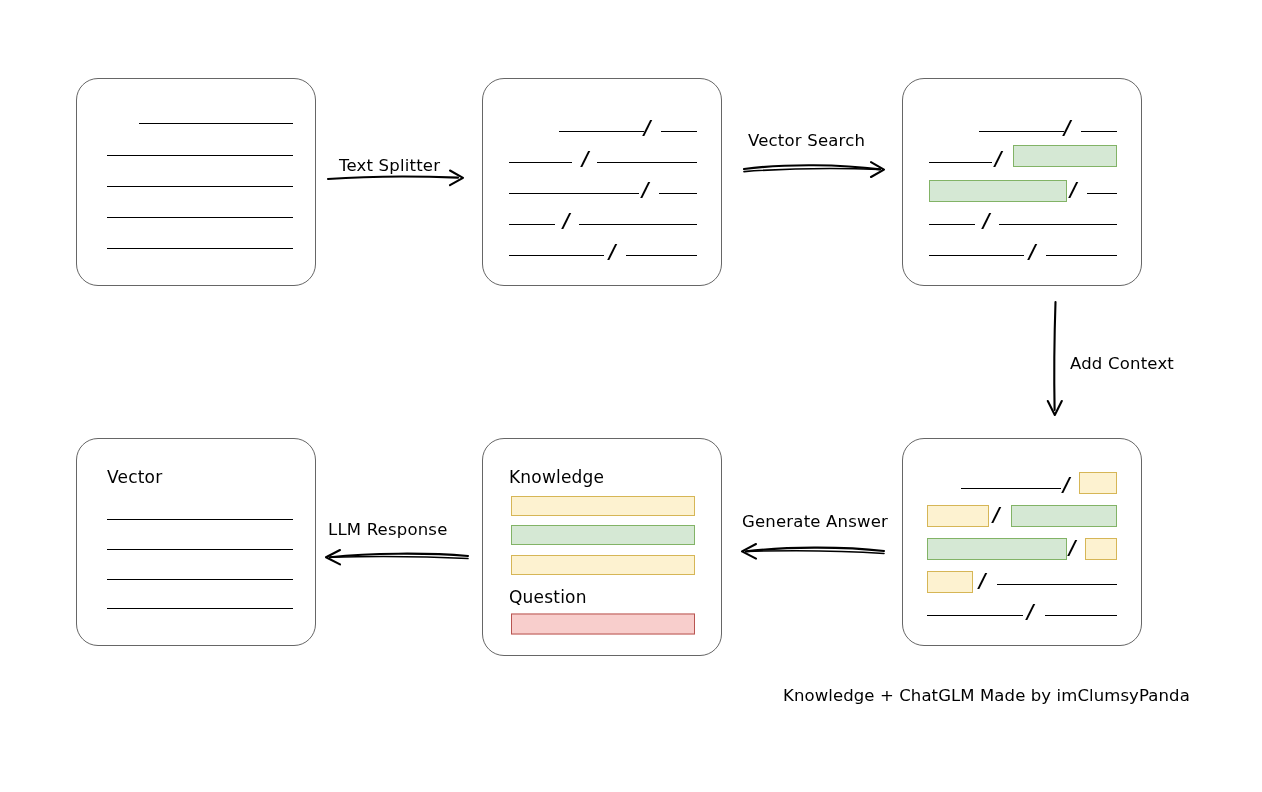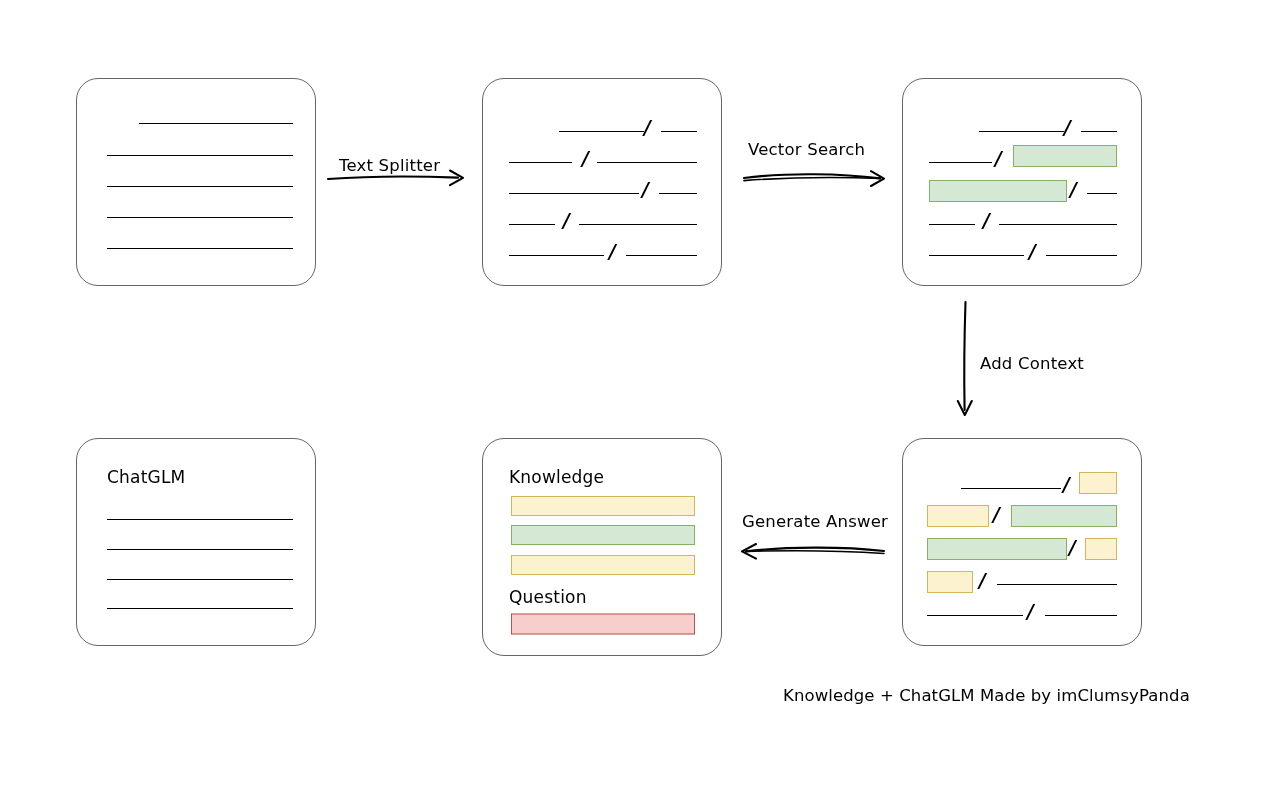--- a/index.html
+++ b/index.html
@@ -143,21 +143,21 @@
       <div class="rule" style="left:26px; top:145px; width:46px;"></div>
       <span class="slash" style="left:80px; top:141px;">/</span>
       <div class="rule" style="left:96px; top:145px; width:118px;"></div>
 
       <div class="rule" style="left:26px; top:176px; width:95px;"></div>
       <span class="slash" style="left:126px; top:172px;">/</span>
       <div class="rule" style="left:143px; top:176px; width:71px;"></div>
     </div>
   </div>
 
-  <div class="arrow-group" style="left:742px; top:140px; width:148px; height:52px;">
+  <div class="arrow-group" style="left:742px; top:131px; width:148px; height:52px;">
     <span class="arrow-label" style="left:6px; top:0px;">Vector Search</span>
     <svg width="148" height="52" viewBox="0 0 148 52">
       <path d="M2,38 C44,32.5 100,33.4 138,38.4" fill="none" stroke="#000000" stroke-width="2.1" stroke-linecap="round"></path>
       <path d="M2,40.6 C44,37.4 100,37.0 138,38.4" fill="none" stroke="#000000" stroke-width="1.6" stroke-linecap="round"></path>
       <path d="M129,31.2 L142,38.6 L129,46" fill="none" stroke="#000000" stroke-width="2.1" stroke-linejoin="round" stroke-linecap="round"></path>
     </svg>
   </div>
 
   <div class="card" style="left:902px; top:78px; width:240px; height:208px;">
     <div class="card-inner">
@@ -177,21 +177,21 @@
       <div class="rule" style="left:26px; top:145px; width:46px;"></div>
       <span class="slash" style="left:80px; top:141px;">/</span>
       <div class="rule" style="left:96px; top:145px; width:118px;"></div>
 
       <div class="rule" style="left:26px; top:176px; width:95px;"></div>
       <span class="slash" style="left:126px; top:172px;">/</span>
       <div class="rule" style="left:143px; top:176px; width:71px;"></div>
     </div>
   </div>
 
-  <div class="arrow-group" style="left:952px; top:300px; width:150px; height:120px;">
+  <div class="arrow-group" style="left:1042px; top:300px; width:150px; height:120px;">
     <span class="arrow-label" style="left:28px; top:54px;">Add Context</span>
     <svg width="150" height="120" viewBox="0 0 150 120">
       <path d="M13.5,2 C12.2,40 12.0,78 12.6,110" fill="none" stroke="#000000" stroke-width="2.1" stroke-linecap="round"></path>
       <path d="M5.8,101 L12.8,115 L19.8,101" fill="none" stroke="#000000" stroke-width="2.1" stroke-linejoin="round" stroke-linecap="round"></path>
     </svg>
   </div>
 
   <div class="card" style="left:902px; top:438px; width:240px; height:208px;">
     <div class="card-inner">
 
@@ -233,24 +233,32 @@
       <div class="chunk yellow" style="left:28px; top:67px; width:184px; height:20px;"></div>
       <div class="chunk green" style="left:28px; top:96px; width:184px; height:20px;"></div>
       <div class="chunk yellow" style="left:28px; top:126px; width:184px; height:20px;"></div>
 
       <span class="card-label" style="left:26px; top:148px;">Question</span>
 
       <div class="chunk red" style="left:28px; top:185px; width:184px; height:21px;"></div>
     </div>
   </div>
 
+  <div class="arrow-group" style="left:320px; top:520px; width:150px; height:52px;">
+    <span class="arrow-label" style="left:8px; top:0px;">LLM Response</span>
+    <svg width="150" height="52" viewBox="0 0 150 52">
+      <path d="M148,36 C106,32.4 50,33.0 10,37.2" fill="none" stroke="#000000" stroke-width="2.1" stroke-linecap="round"></path>
+      <path d="M148,38.6 C106,36.4 50,36.2 10,37.2" fill="none" stroke="#000000" stroke-width="1.5" stroke-linecap="round"></path>
+      <path d="M20,30 L6,37.2 L20,44.4" fill="none" stroke="#000000" stroke-width="2.1" stroke-linejoin="round" stroke-linecap="round"></path>
+    </svg>
+  </div>
 
   <div class="card" style="left:76px; top:438px; width:240px; height:208px;">
     <div class="card-inner">
-      <span class="card-label" style="left:30px; top:28px;">ChatGLM</span>
+      <span class="card-label" style="left:30px; top:28px;">Vector</span>
       <div class="rule" style="left:30px; top:80px; width:186px;"></div>
       <div class="rule" style="left:30px; top:110px; width:186px;"></div>
       <div class="rule" style="left:30px; top:140px; width:186px;"></div>
       <div class="rule" style="left:30px; top:169px; width:186px;"></div>
     </div>
   </div>
 
   <span class="footer-credit" style="left:783px; top:686px;">Knowledge + ChatGLM Made by imClumsyPanda</span>
 
 </div>

